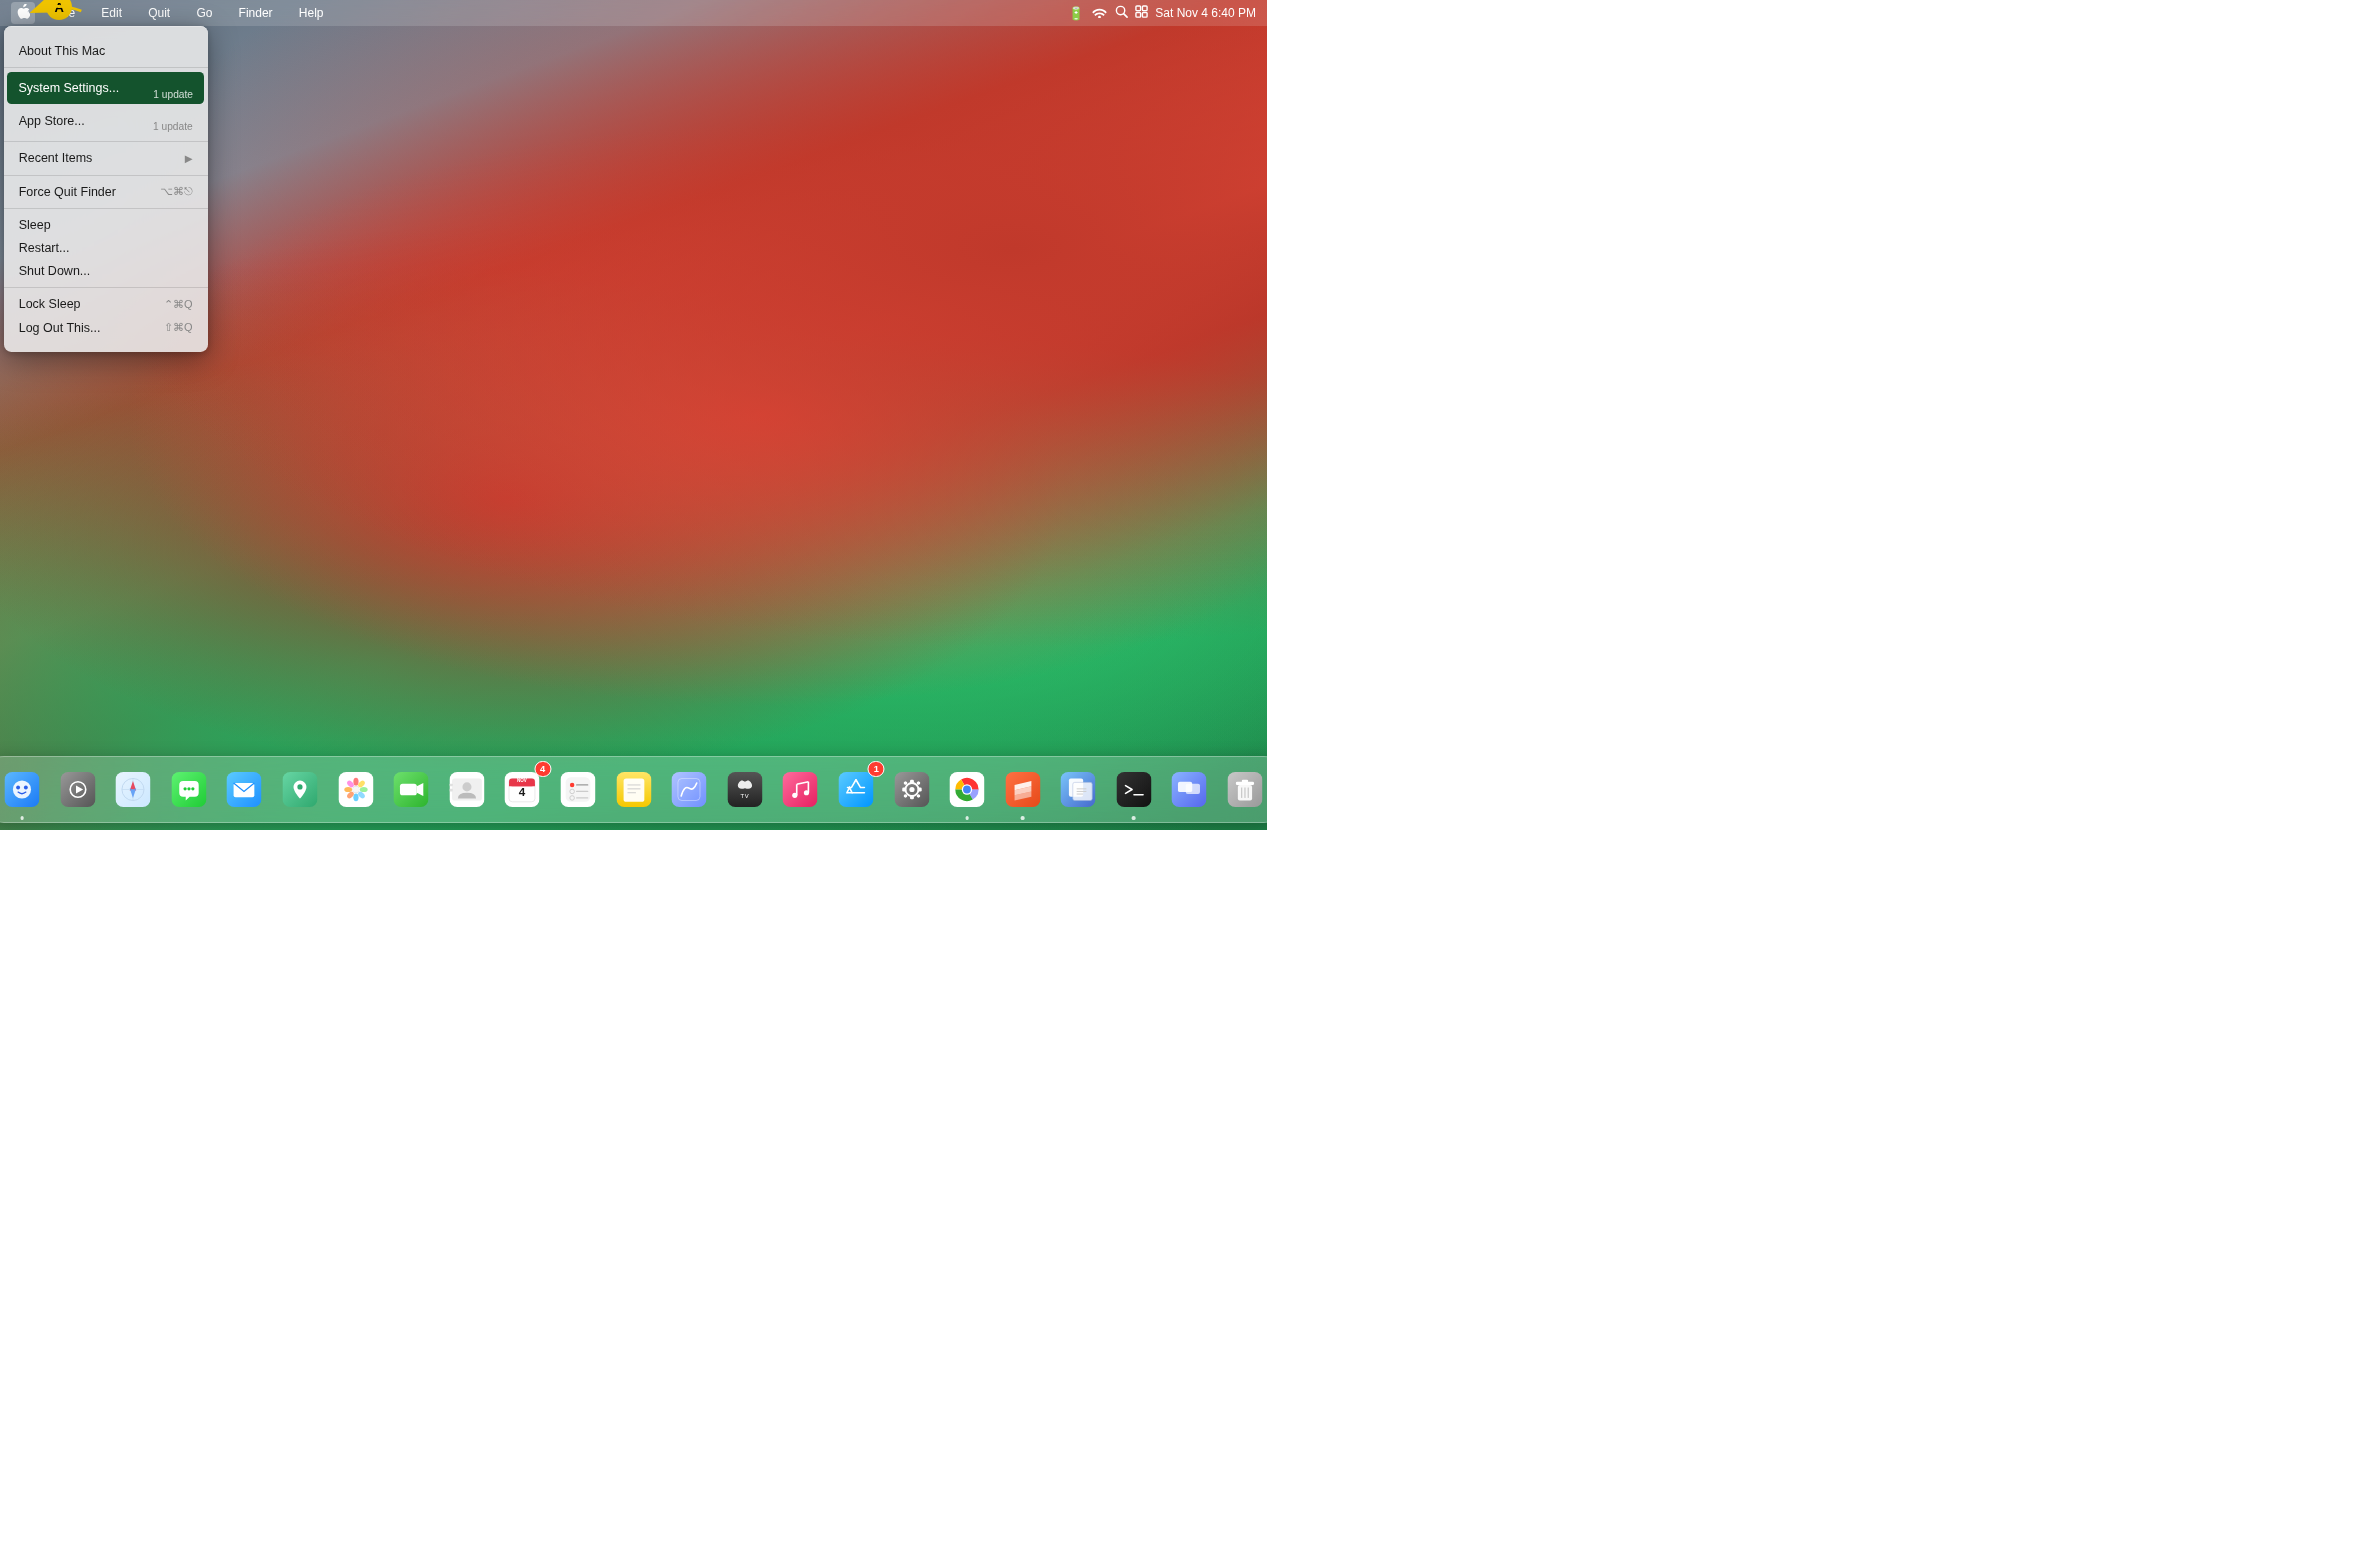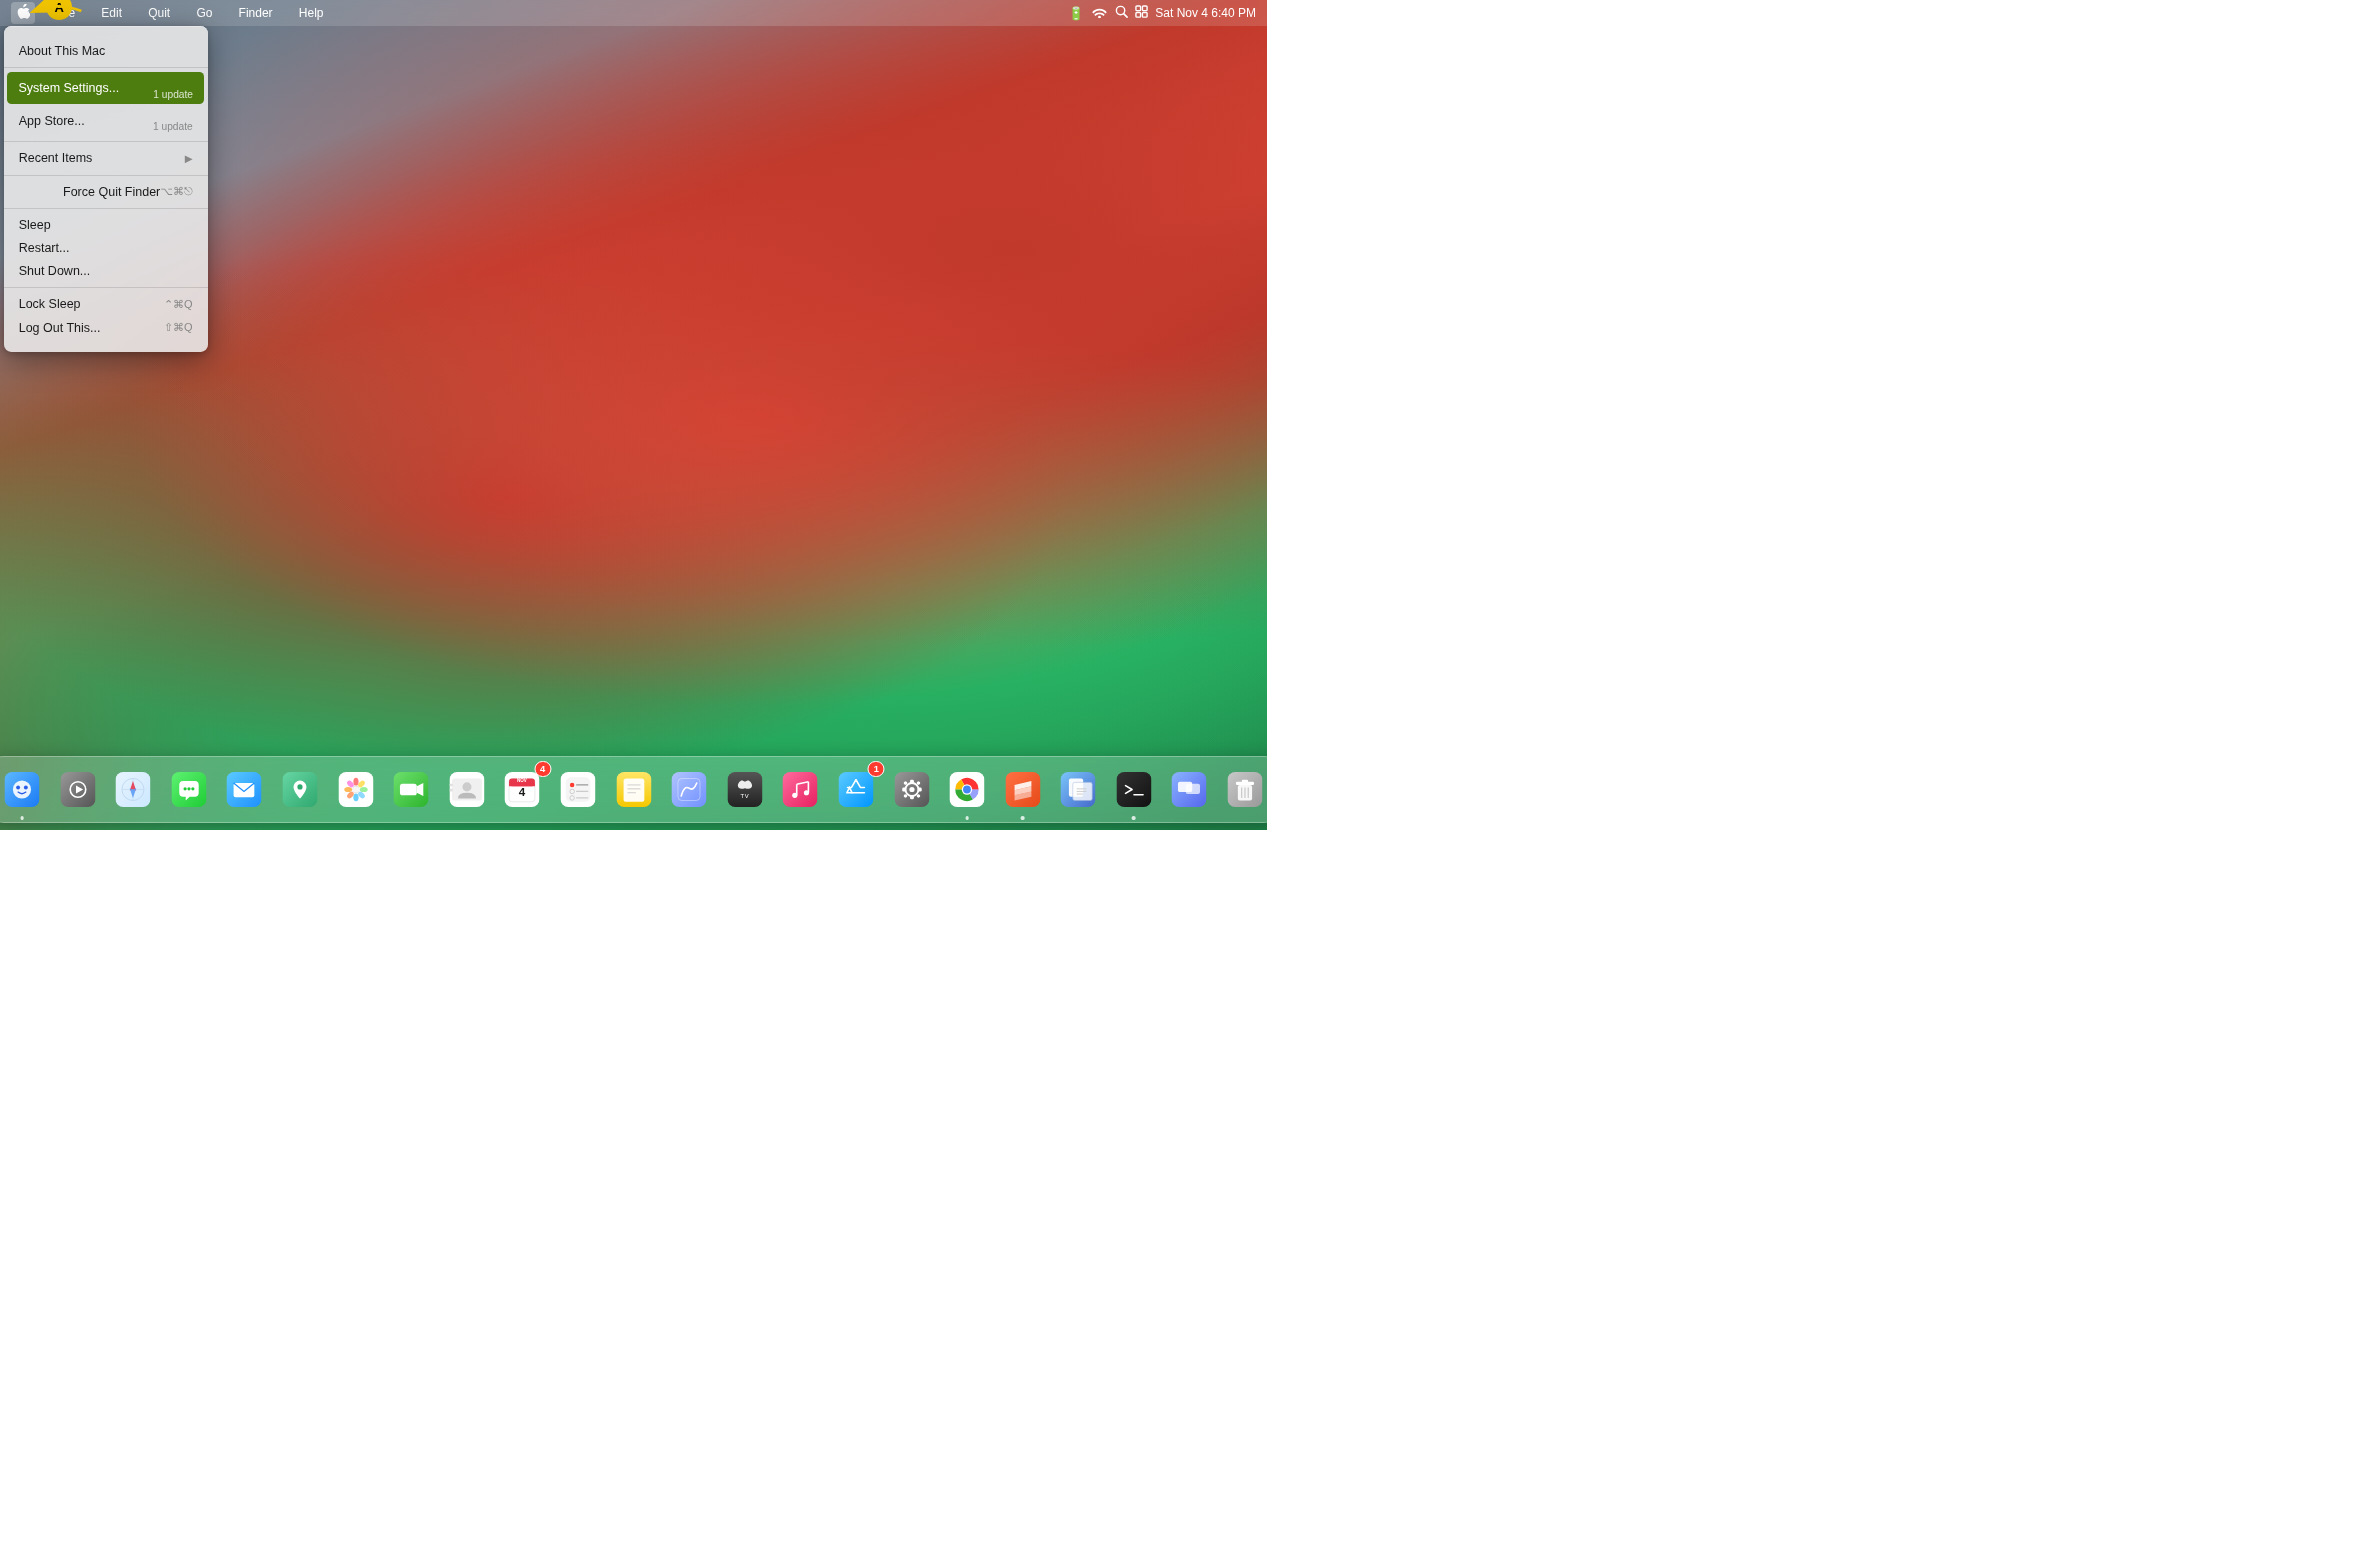--- a/index.html
+++ b/index.html
@@ -101,21 +101,21 @@
       align-items: center;
       justify-content: space-between;
       padding: 4.6px 15px;
       font-size: 12.5px;
       color: #1a1a1a;
       cursor: pointer;
       position: relative;
     }
 
     .menu-item.highlighted {
-      background: #4d7c0f;
+      background: #14532d;
       border-radius: 4.6px;
       margin: 0 3.7px;
       padding: 4.6px 11px;
       color: white;
     }
 
     .menu-item-label {
       font-size: 12.5px;
     }
 
@@ -341,21 +341,21 @@
 
   <div class="menu-separator"></div>
 
   <div class="menu-item">
     <span class="menu-item-label">Recent Items</span>
     <span class="menu-item-arrow">▶</span>
   </div>
 
   <div class="menu-separator"></div>
 
-  <div class="menu-item" style="position:relative;justify-content:flex-end;">
+  <div class="menu-item" style="position:relative;">
     <span class="menu-item-label">Force Quit Finder</span>
     <span class="menu-item-shortcut">⌥⌘⎋</span>
 
   </div>
 
   <div class="menu-separator"></div>
 
   <div class="menu-item">
     <span class="menu-item-label">Sleep</span>
   </div>

